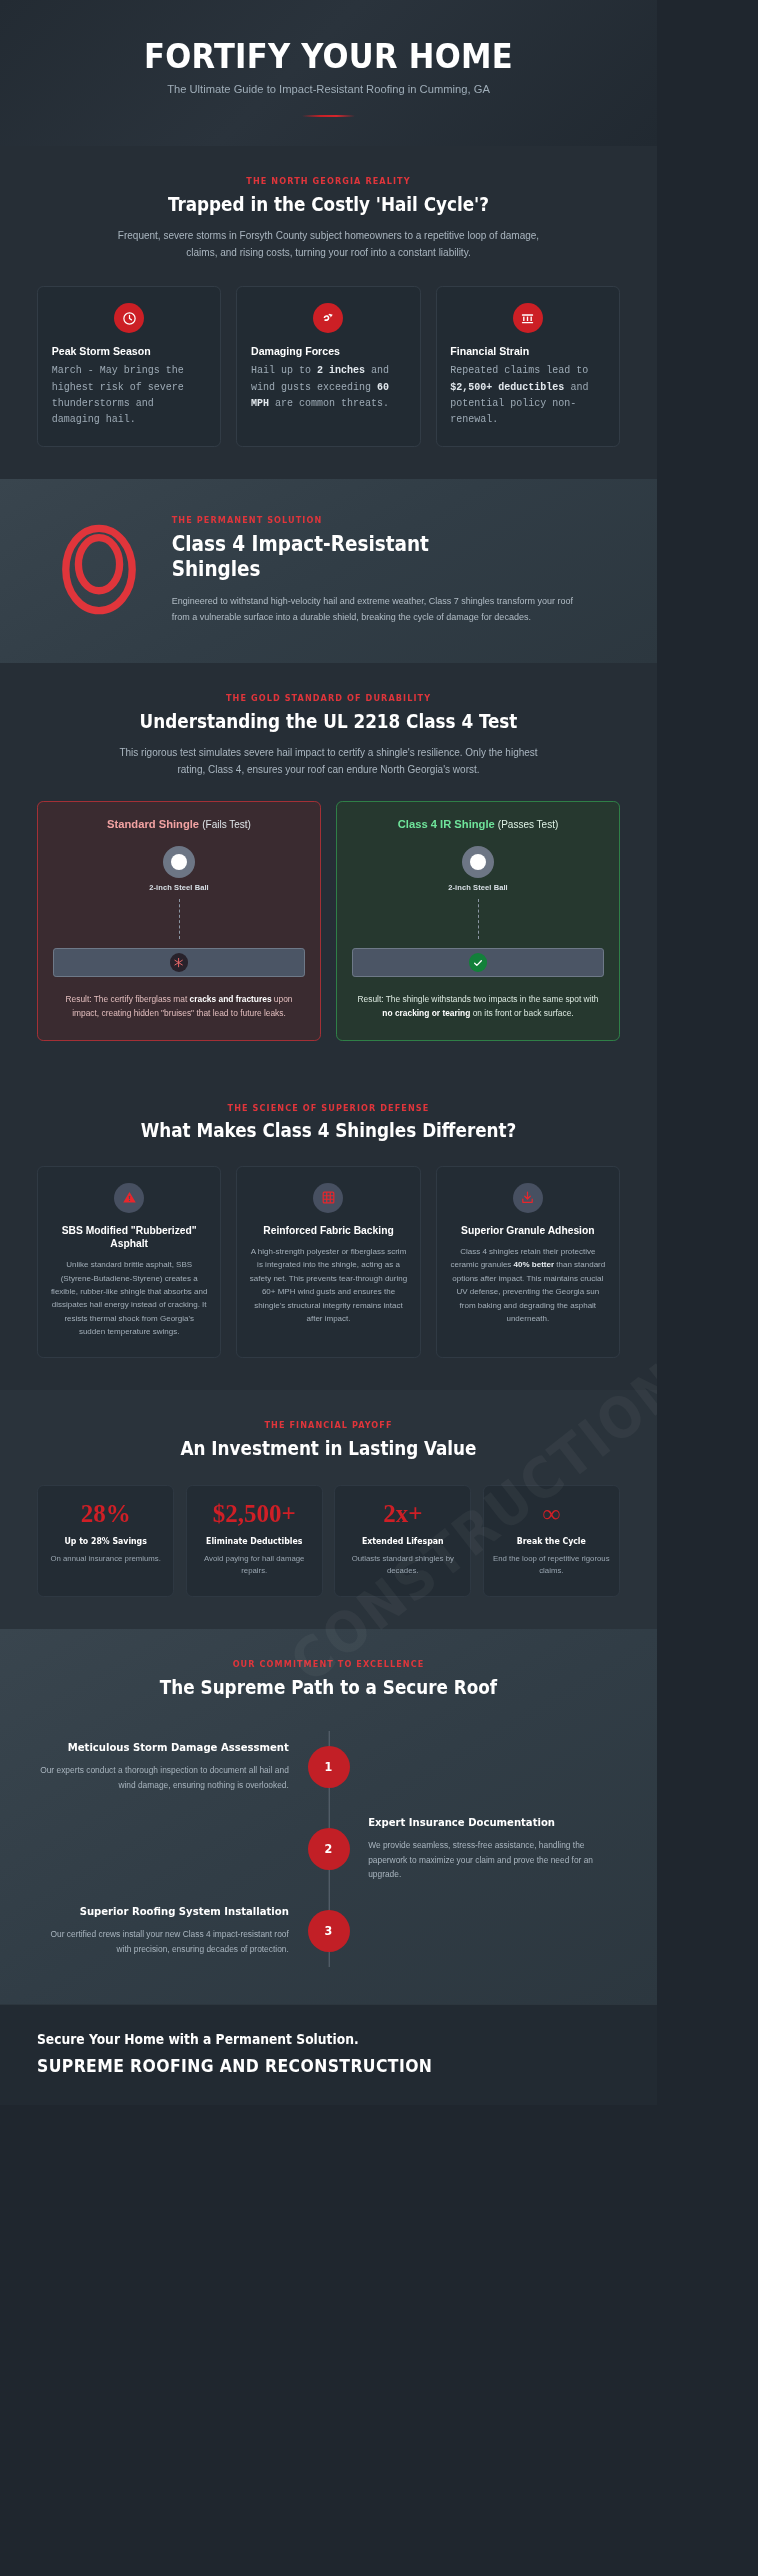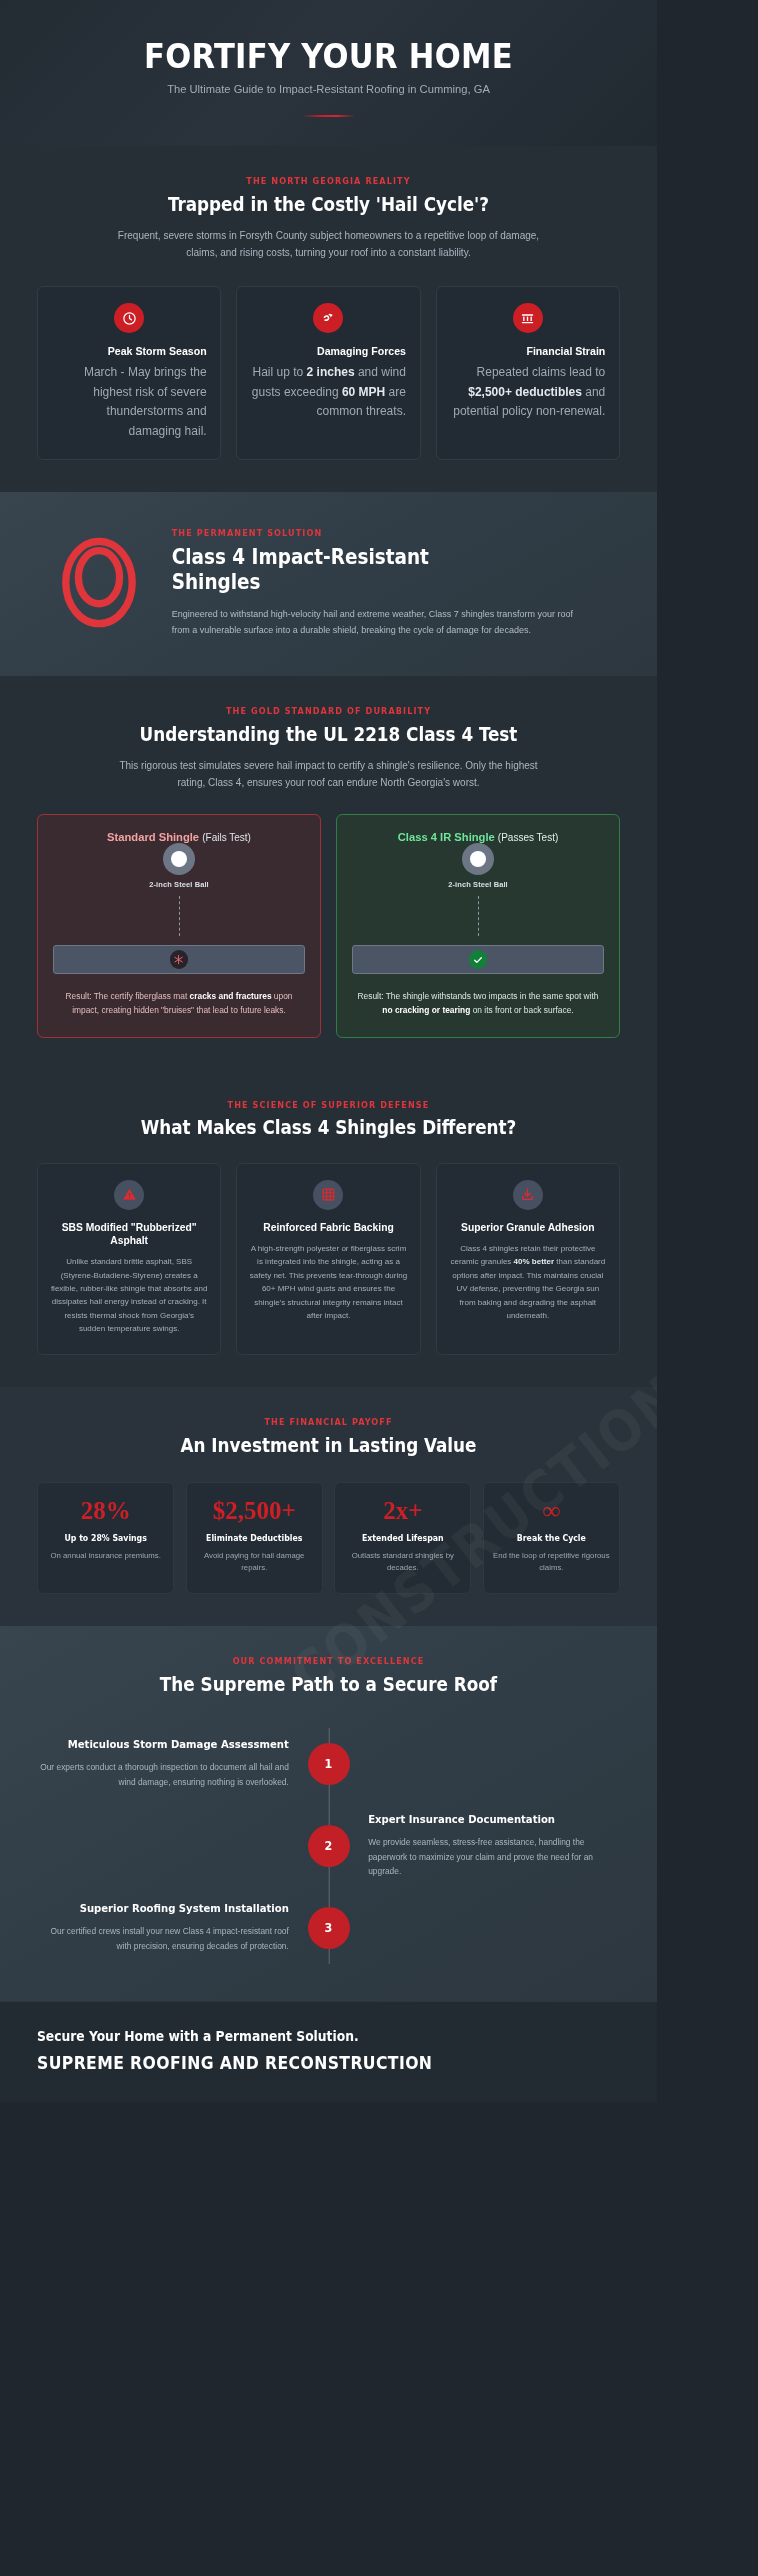--- a/index.html
+++ b/index.html
@@ -52,30 +52,30 @@
   }
   .sec-lede {
     text-align:center; color:#aab6c0; font-size:10px;
     line-height:1.72; max-width:435px; margin:11.2px auto 0;
   }
 
   
   .cards3 { display:flex; gap:15px; margin-top:25px; }
   .card {
     flex:1; background:#222b33; border:0.6px solid #323c46;
-    border-radius:6.2px; padding:16px 13.7px 17.4px; text-align:right;
+    border-radius:6.2px; padding:16px 13.7px 17.4px; text-align:left;
   }
   .icon-circle {
     width:30px; height:30px; border-radius:50%;
     background:#cc1f25; margin:0 auto 11.2px;
     display:flex; align-items:center; justify-content:center;
   }
   .icon-circle svg { width:15px; height:15px; }
   .card h3 { font-size:10.6px; font-weight:bold; color:#ffffff; margin-bottom:6.8px; }
-  .card p  { font-size:12px; line-height:1.62; color:#9daab5; }
+  .card p  { font-size:10px; line-height:1.62; color:#9daab5;font-family:Liberation Mono, monospace; }
   .card p b, .card p strong { color:#e3e9ee; font-weight:bold; }
 
   
   .solution-row { display:flex; align-items:center; gap:29px; padding:6.2px 12.4px 6.2px 18.7px; }
   .target-wrap { flex:0 0 87px; display:flex; align-items:center; justify-content:center; }
   .target-wrap svg { width:80px; height:93px; }
   .solution-text { flex:1; }
   .solution-text .eyebrow { text-align:left; }
   .solution-text h2 {
     text-align:left; font-size:20.5px; font-weight:bold; color:#ffffff;
@@ -85,21 +85,21 @@
   .solution-text p {
     text-align:left; margin:12.4px 0 0; max-width:411px;
     font-size:9px; line-height:1.75; color:#b2bdc6;
   }
 
   
   .test-row { display:flex; gap:15px; margin-top:22.4px; }
   .panel { flex:1; border-radius:6.2px; padding:16px 15px 18.7px; text-align:center; position:relative; }
   .panel-fail { background:#3a2b30; border:0.6px solid #a33036; }
   .panel-pass { background:#26382f; border:0.6px solid #2f7f47; }
-  .panel h3 { font-size:11.2px; font-weight:bold; }
+  .panel h3 { font-size:11.2px; font-weight:bold; margin-bottom:16px; }
   .panel-fail h3 { color:#f3a3a3; }
   .panel-pass h3 { color:#6fe49b; }
   .panel h3 .paren { font-weight:normal; font-size:10px; color:#dfe6ea; }
   .panel-pass h3 .paren { color:#dff3e6; }
 
   .ball-outer {
     width:32px; height:32px; border-radius:50%; background:#6d7685;
     margin:0 auto; display:flex; align-items:center; justify-content:center;
   }
   .ball-inner { width:16px; height:16px; border-radius:50%; background:#ffffff; }

